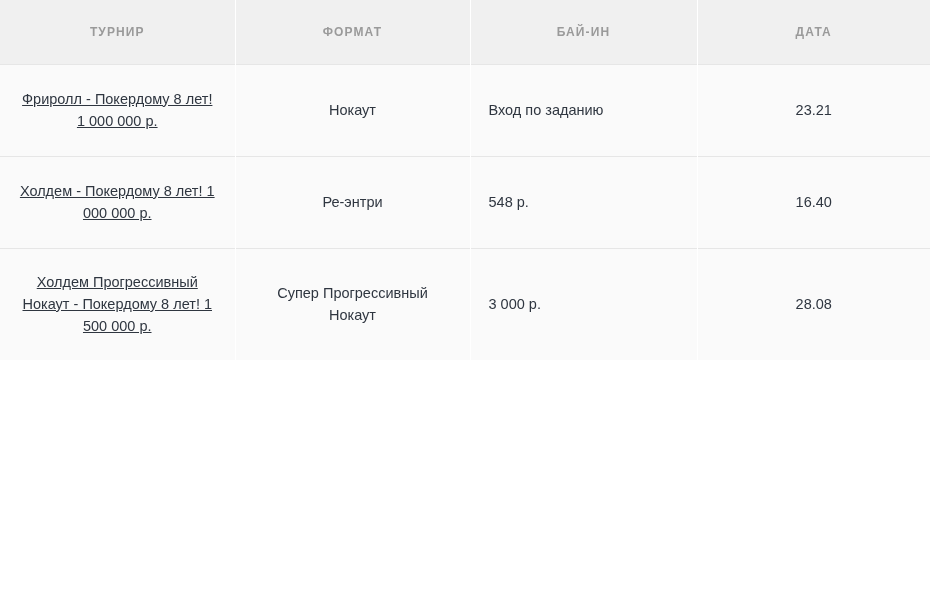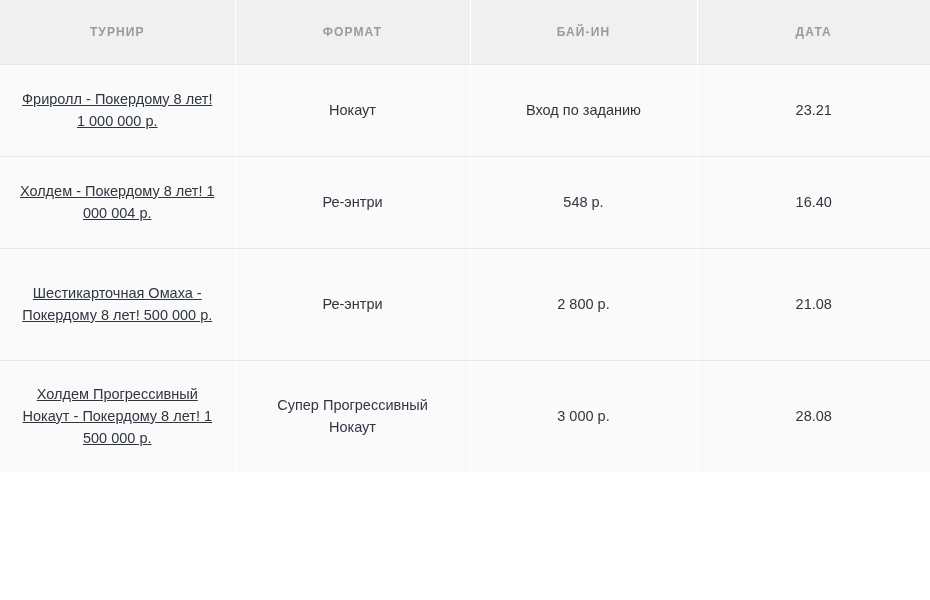--- a/index.html
+++ b/index.html
@@ -57,21 +57,21 @@
   tbody tr td:last-child { border-right: none; }
 
   tbody tr.row-0 td { height: 92px; }
   tbody tr.row-1 td { height: 112px; }
   tbody tr.row-2 td { height: 92px; }
   tbody tr.row-3 td { height: 112px; }
   tbody tr.row-4 td { height: 112px; }
 
   td.cell-name { text-align: center; text-decoration: underline; }
   td.cell-format { text-align: center; }
-  td.cell-buyin { text-align: center; }
+  td.cell-buyin { text-align: left; }
   td.cell-date { text-align: center; }
 </style>
 </head>
 <body>
 
 <table class="tournament-table">
   <colgroup>
     <col class="c-name">
     <col class="c-fmt">
     <col class="c-buyin">
@@ -86,30 +86,24 @@
     </tr>
   </thead>
   <tbody>
     <tr class="row-0">
       <td class="cell-name">Фриролл - Покердому 8 лет! 1 000 000 р.</td>
       <td class="cell-format">Нокаут</td>
       <td class="cell-buyin">Вход по заданию</td>
       <td class="cell-date">23.21</td>
     </tr>
     <tr class="row-2">
-      <td class="cell-name">Холдем - Покердому 8 лет! 1 000 004 р.</td>
+      <td class="cell-name">Холдем - Покердому 8 лет! 1 000 000 р.</td>
       <td class="cell-format">Ре-энтри</td>
       <td class="cell-buyin">548 р.</td>
       <td class="cell-date">16.40</td>
-    </tr>
-    <tr class="row-3">
-      <td class="cell-name">Шестикарточная Омаха - Покердому 8 лет! 500 000 р.</td>
-      <td class="cell-format">Ре-энтри</td>
-      <td class="cell-buyin">2 800 р.</td>
-      <td class="cell-date">21.08</td>
     </tr>
     <tr class="row-4">
       <td class="cell-name">Холдем Прогрессивный Нокаут - Покердому 8 лет! 1 500 000 р.</td>
       <td class="cell-format">Супер Прогрессивный Нокаут</td>
       <td class="cell-buyin">3 000 р.</td>
       <td class="cell-date">28.08</td>
     </tr>
   </tbody>
 </table>
 

